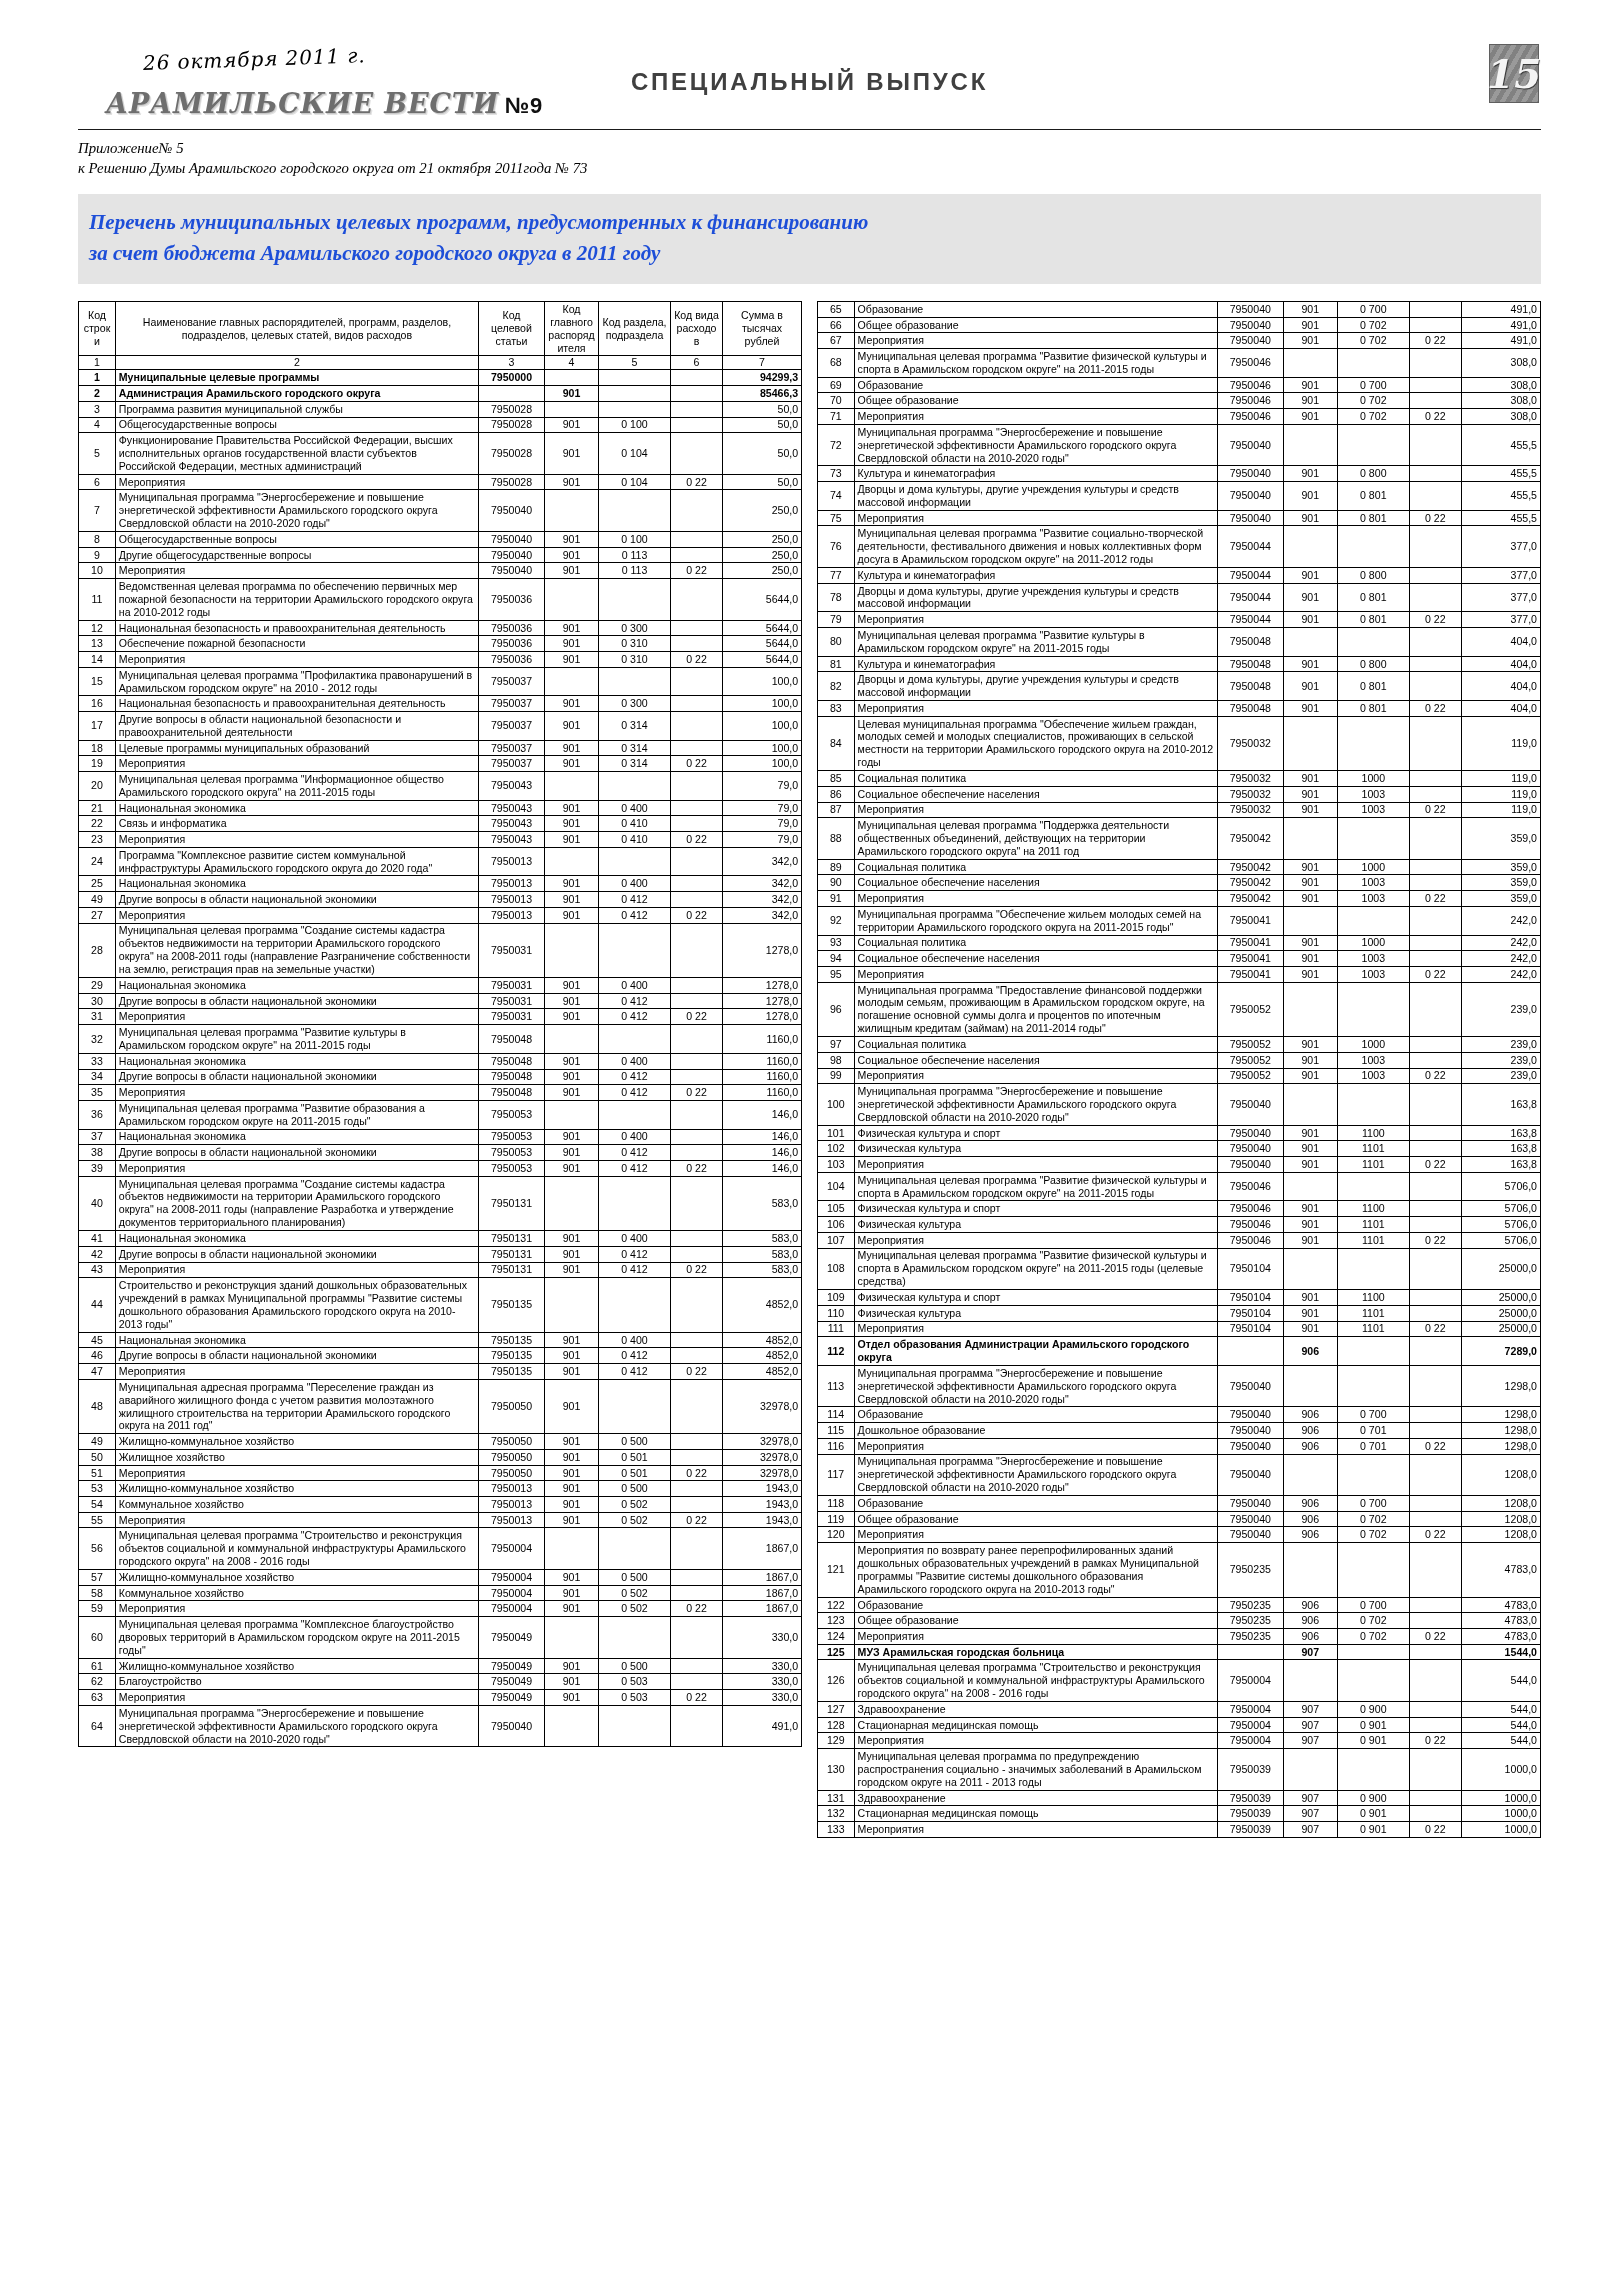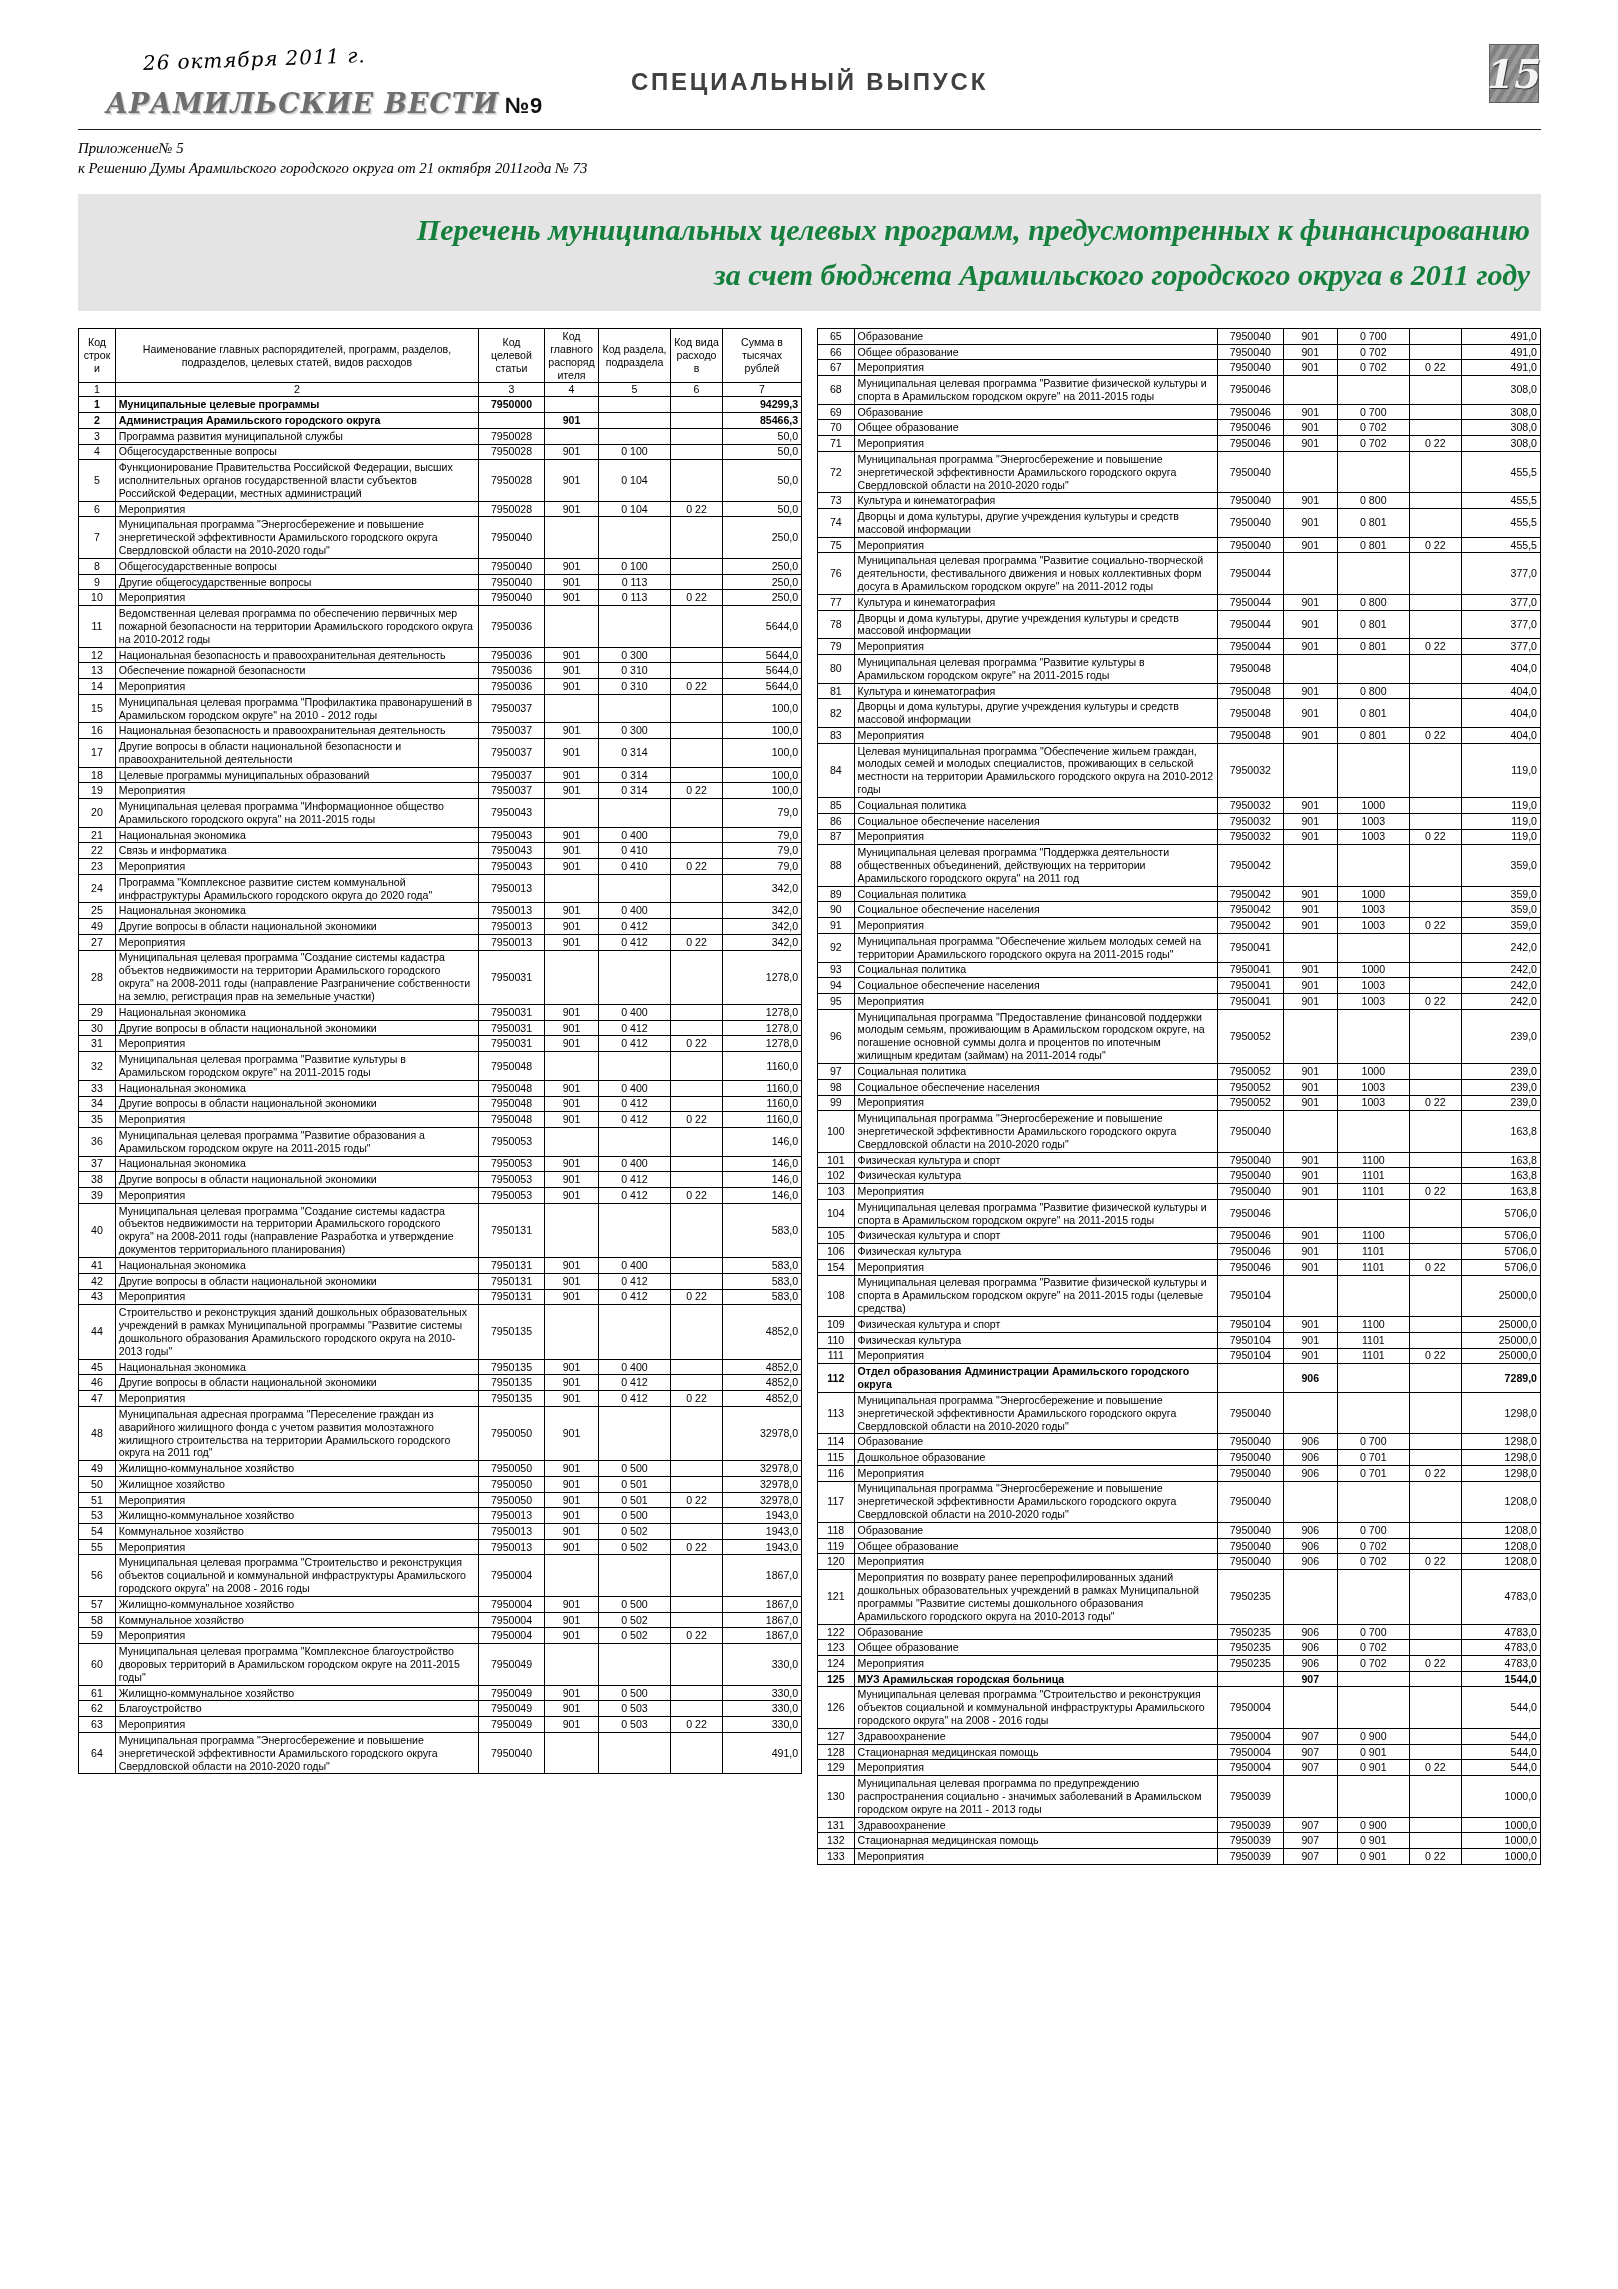--- a/index.html
+++ b/index.html
@@ -42,22 +42,22 @@
   }
   .head-rule { border-top:1.8px solid #1a1a1a; margin:3.7px 0 9.2px 0; }
 
   
   .appendix {
     font-family:"Liberation Serif", serif; font-weight:normal; font-style:italic;
     font-size:14.8px; line-height:1.35;
   }
   .title-strip {
     background:#e4e4e4; margin:14.8px 0 16.6px 0; padding:13px 11px 14.8px 11px;
-    text-align:right; font-family:"Liberation Serif", serif;
-    font-weight:bold; font-style:italic; font-size:30px; line-height:1.5; color:#15803d;
+    text-align:left; font-family:"Liberation Serif", serif;
+    font-weight:bold; font-style:italic; font-size:21px; line-height:1.5; color:#1d4ed8;
   }
 
   
   .tables { display:flex; gap:14.8px; align-items:flex-start; }
   table.budget {
     border-collapse:collapse; table-layout:fixed; width:724px;
     font-size:10.6px; line-height:1.22;
   }
   table.budget td, table.budget th {
     border:0.9px solid #000; padding:0.9px 2.8px; vertical-align:middle;
@@ -1090,21 +1090,21 @@
           <tr>
             <td class="c-num">106</td>
             <td class="c-name">Физическая культура</td>
             <td class="c-cs">7950046</td>
             <td class="c-gl">901</td>
             <td class="c-rz">1101</td>
             <td class="c-vr"></td>
             <td class="c-sum">5706,0</td>
           </tr>
           <tr>
-            <td class="c-num">154</td>
+            <td class="c-num">107</td>
             <td class="c-name">Мероприятия</td>
             <td class="c-cs">7950046</td>
             <td class="c-gl">901</td>
             <td class="c-rz">1101</td>
             <td class="c-vr">0 22</td>
             <td class="c-sum">5706,0</td>
           </tr>
           <tr>
             <td class="c-num">108</td>
             <td class="c-name">Муниципальная целевая программа "Развитие физической культуры и спорта в Арамильском городском округе" на 2011-2015 годы (целевые средства)</td>

